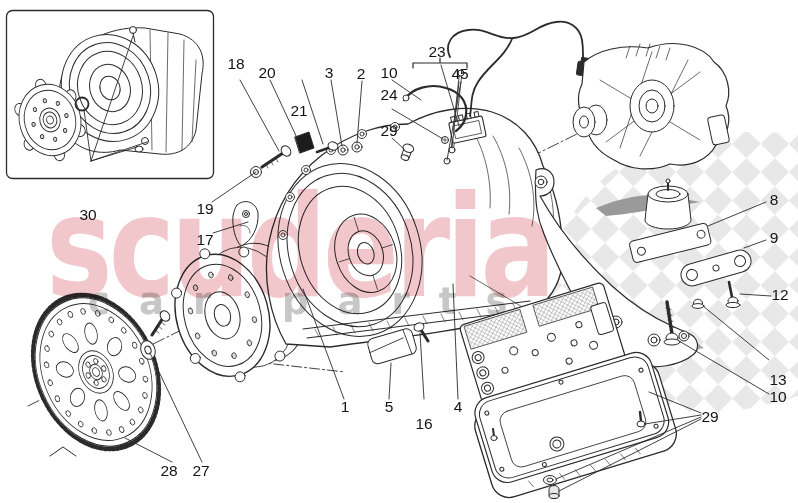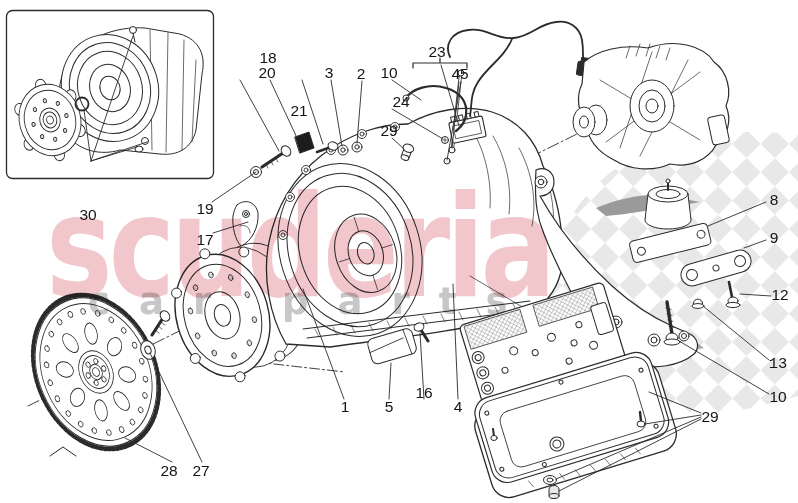--- a/index.html
+++ b/index.html
@@ -420,38 +420,38 @@
     <path d="M172,462 L125,438"></path>
     <path d="M202,462 L150,353"></path>
   </g>
 </svg>
 
   <div id="wm1" class="wm" style="color: rgb(217, 107, 120);">scuderia</div>
   <div id="wm2" class="wm" style="color: rgb(185, 185, 185);">car parts</div>
 
   <div id="labels">
       <div class="callout" style="left: 88px; top: 171px; margin-top: 44px;">30</div>
-      <div class="callout" style="left: 236px; top: 58px; margin-left: 32px;">18</div>
+      <div class="callout" style="left: 236px; top: 64px;">18</div>
       <div class="callout" style="left: 267px; top: 73px;">20</div>
       <div class="callout" style="left: 299px; top: 63px; margin-top: 48px;">21</div>
       <div class="callout" style="left: 329px; top: 73px;">3</div>
       <div class="callout" style="left: 361px; top: 74px;">2</div>
       <div class="callout" style="left: 389px; top: 73px;">10</div>
       <div class="callout" style="left: 437px; top: 52px;">23</div>
       <div class="callout" style="left: 460px; top: 74px;">45</div>
-      <div class="callout" style="left: 389px; top: 102px; margin-left: 12px;">24</div>
+      <div class="callout" style="left: 389px; top: 95px;">24</div>
       <div class="callout" style="left: 389px; top: 131px;">29</div>
       <div class="callout" style="left: 205px; top: 209px;">19</div>
       <div class="callout" style="left: 205px; top: 240px;">17</div>
       <div class="callout" style="left: 774px; top: 200px;">8</div>
       <div class="callout" style="left: 774px; top: 238px;">9</div>
       <div class="callout" style="left: 780px; top: 295px;">12</div>
-      <div class="callout" style="left: 778px; top: 364px; font-family: Liberation Mono, monospace;">13</div>
+      <div class="callout" style="left: 778px; top: 380px;">13</div>
       <div class="callout" style="left: 778px; top: 397px;">10</div>
       <div class="callout" style="left: 710px; top: 417px;">29</div>
       <div class="callout" style="left: 345px; top: 407px;">1</div>
       <div class="callout" style="left: 389px; top: 407px;">5</div>
-      <div class="callout" style="left: 424px; top: 393px;">16</div>
+      <div class="callout" style="left: 424px; top: 424px;">16</div>
       <div class="callout" style="left: 458px; top: 407px;">4</div>
       <div class="callout" style="left: 169px; top: 471px;">28</div>
       <div class="callout" style="left: 201px; top: 471px;">27</div>
     </div>
 </div>
 
 </body></html>

